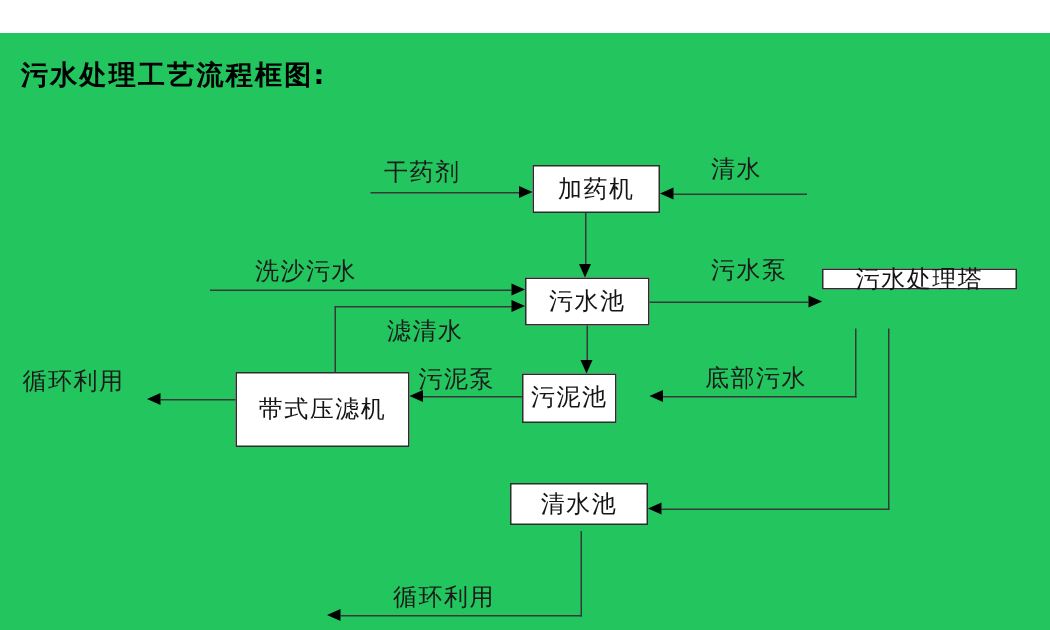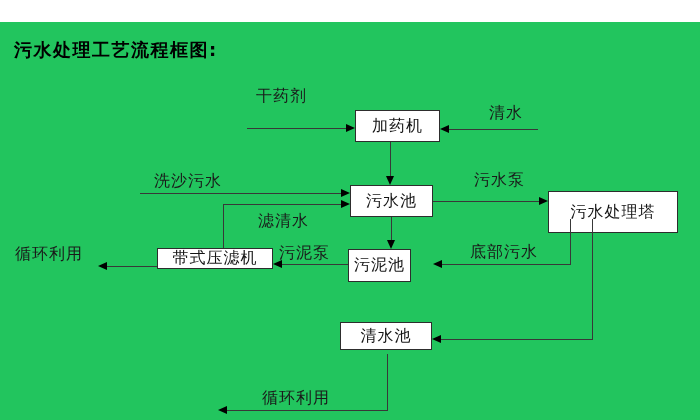--- a/index.html
+++ b/index.html
@@ -28,28 +28,28 @@
 </style>
 </head>
 <body>
 
 <div id="canvas">
 
   <div class="title">污水处理工艺流程框图:</div>
 
   <div class="box" style="left:355px;top:88px;width:85px;height:32px;">加药机</div>
   <div class="box" style="left:350px;top:163px;width:83px;height:32px;">污水池</div>
-  <div class="box" style="left:548px;top:169px;width:130px;height:42px;">污水处理塔</div>
+  <div class="box" style="left:548px;top:157px;width:130px;height:14px;">污水处理塔</div>
   <div class="box" style="left:348px;top:227px;width:63px;height:33px;">污泥池</div>
-  <div class="box" style="left:157px;top:226px;width:116px;height:21px;font-family:Liberation Serif, serif;">带式压滤机</div>
+  <div class="box" style="left:157px;top:226px;width:116px;height:50px;font-family:Liberation Serif, serif;">带式压滤机</div>
   <div class="box" style="left:340px;top:300px;width:92px;height:28px;">清水池</div>
 
-  <div class="lbl" style="left:256px;top:64px;">干药剂</div>
-  <div class="lbl" style="left:489px;top:81px;">清水</div>
-  <div class="lbl" style="left:154px;top:149px;font-family:Liberation Mono, monospace;">洗沙污水</div>
+  <div class="lbl" style="left:256px;top:83px;">干药剂</div>
+  <div class="lbl" style="left:474px;top:81px;">清水</div>
+  <div class="lbl" style="left:170px;top:149px;font-family:Liberation Mono, monospace;">洗沙污水</div>
   <div class="lbl" style="left:474px;top:148px;">污水泵</div>
   <div class="lbl" style="left:258px;top:189px;">滤清水</div>
   <div class="lbl" style="left:15px;top:222px;">循环利用</div>
   <div class="lbl" style="left:279px;top:221px;">污泥泵</div>
   <div class="lbl" style="left:470px;top:220px;">底部污水</div>
   <div class="lbl" style="left:262px;top:366px;">循环利用</div>
 
   <div class="hl" style="left:247px;top:106px;width:100px;"></div>
   <div class="tri r" style="left:346px;top:102px;"></div>
 

